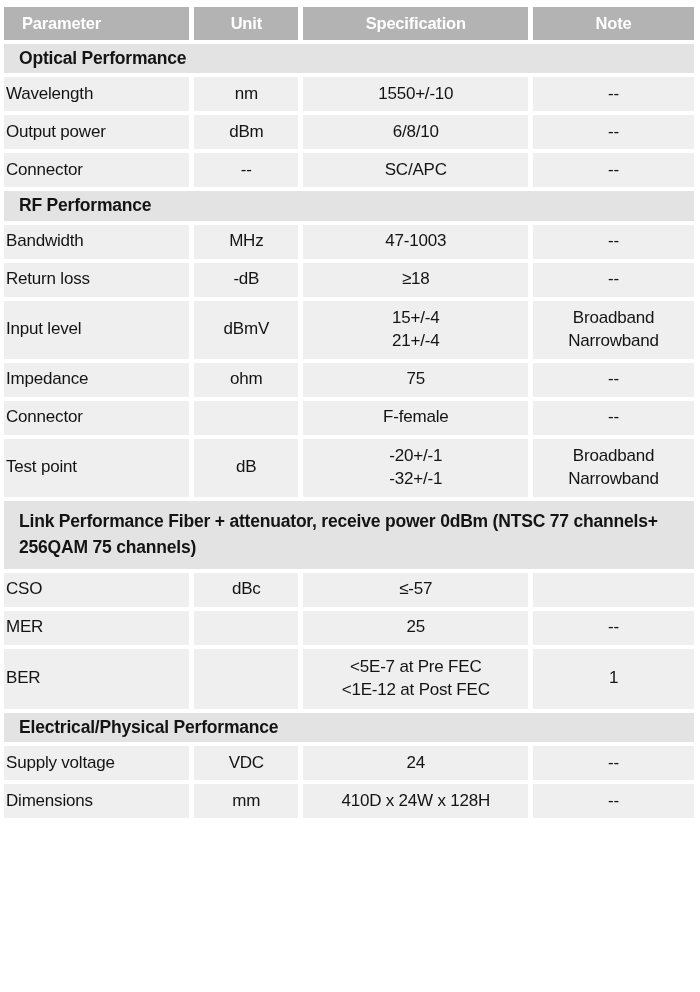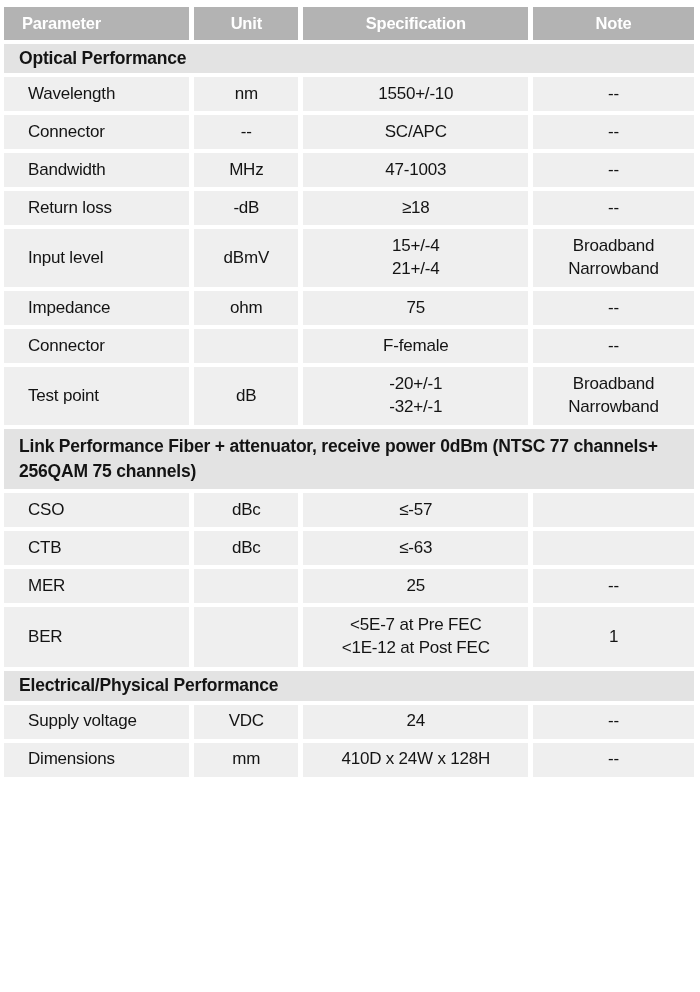--- a/index.html
+++ b/index.html
@@ -45,28 +45,28 @@
   tr.head th.left{text-align:left;padding-left:18px;}
   tr.section td{
     background:var(--section-bg);
     font-weight:bold;
     font-size:17.5px;
     height:28px;
     text-align:left;
     padding-left:15px;
     line-height:1.45;
   }
-  tr.section.tall td{height:60px;padding-right:12px;}
+  tr.section.tall td{height:68px;padding-right:12px;}
   tr.row td{
     background:var(--row-bg);
     height:34px;
     text-align:center;
     line-height:1.35;
   }
-  tr.row td.p{text-align:left;padding-left:24px;}
+  tr.row td.p{text-align:left;padding-left:2px;}
   tr.row.tall td{height:58px;}
   tr.row.xtall td{height:60px;}
   .wrap-narrow{display:inline-block;max-width:118px;line-height:1.5;}
 </style>
 </head>
 <body>
 
 <table class="spec">
   <colgroup>
     <col class="c-param">
@@ -86,26 +86,35 @@
   <tr class="section">
     <td colspan="4">Optical Performance</td>
   </tr>
   <tr class="row">
     <td class="p">Wavelength</td>
     <td>nm</td>
     <td>1550+/-10</td>
     <td>--</td>
   </tr>
   <tr class="row">
+    <td class="p">Output power</td>
+    <td>dBm</td>
+    <td>6/8/10</td>
+    <td>--</td>
+  </tr>
+  <tr class="row">
     <td class="p">Connector</td>
     <td>--</td>
     <td>SC/APC</td>
     <td>--</td>
   </tr>
 
+  <tr class="section">
+    <td colspan="4">RF Performance</td>
+  </tr>
   <tr class="row">
     <td class="p">Bandwidth</td>
     <td>MHz</td>
     <td>47-1003</td>
     <td>--</td>
   </tr>
   <tr class="row">
     <td class="p">Return loss</td>
     <td>-dB</td>
     <td>≥18</td>
@@ -151,26 +160,20 @@
   <tr class="section tall">
     <td colspan="4">Link Performance Fiber + attenuator, receive power 0dBm (NTSC 77 channels+ 256QAM 75 channels)</td>
   </tr>
   <tr class="row">
     <td class="p">CSO</td>
     <td>dBc</td>
     <td>≤-57</td>
     <td></td>
   </tr>
   <tr class="row">
-    <td class="p">CTB</td>
-    <td>dBc</td>
-    <td>≤-63</td>
-    <td></td>
-  </tr>
-  <tr class="row">
     <td class="p">MER</td>
     <td></td>
     <td>25</td>
     <td>--</td>
   </tr>
   <tr class="row xtall">
     <td class="p">BER</td>
     <td></td>
     <td>
       <div>&lt;5E-7 at Pre FEC</div>

